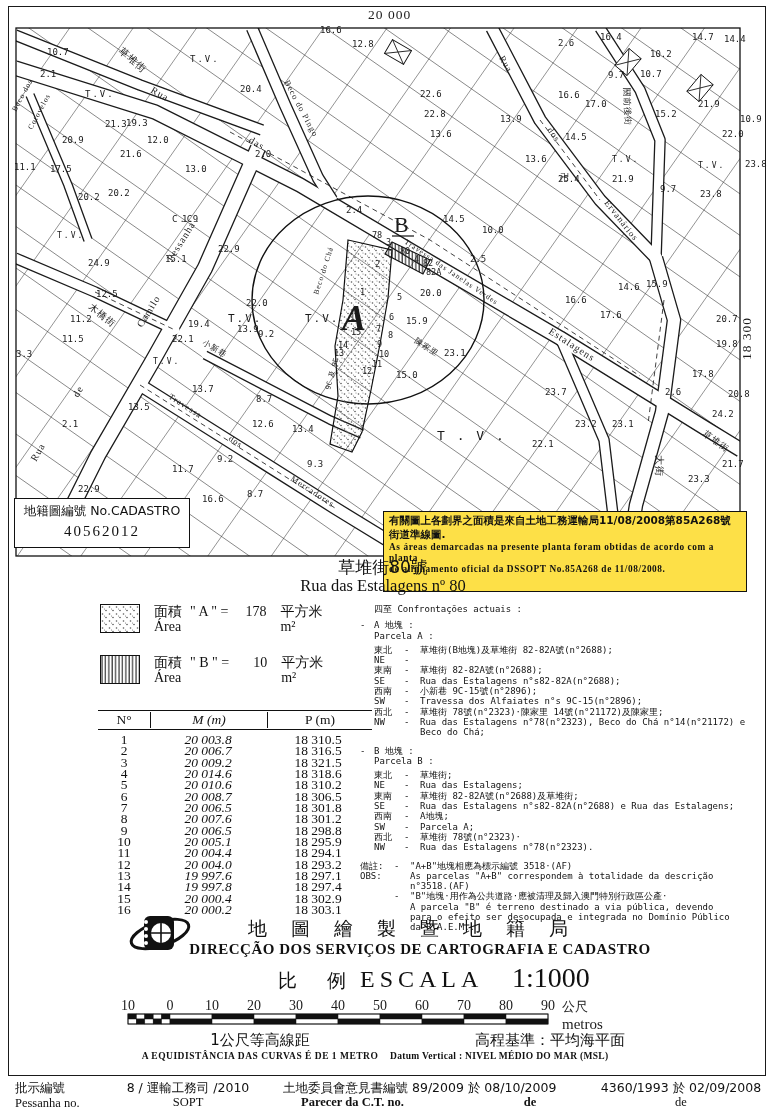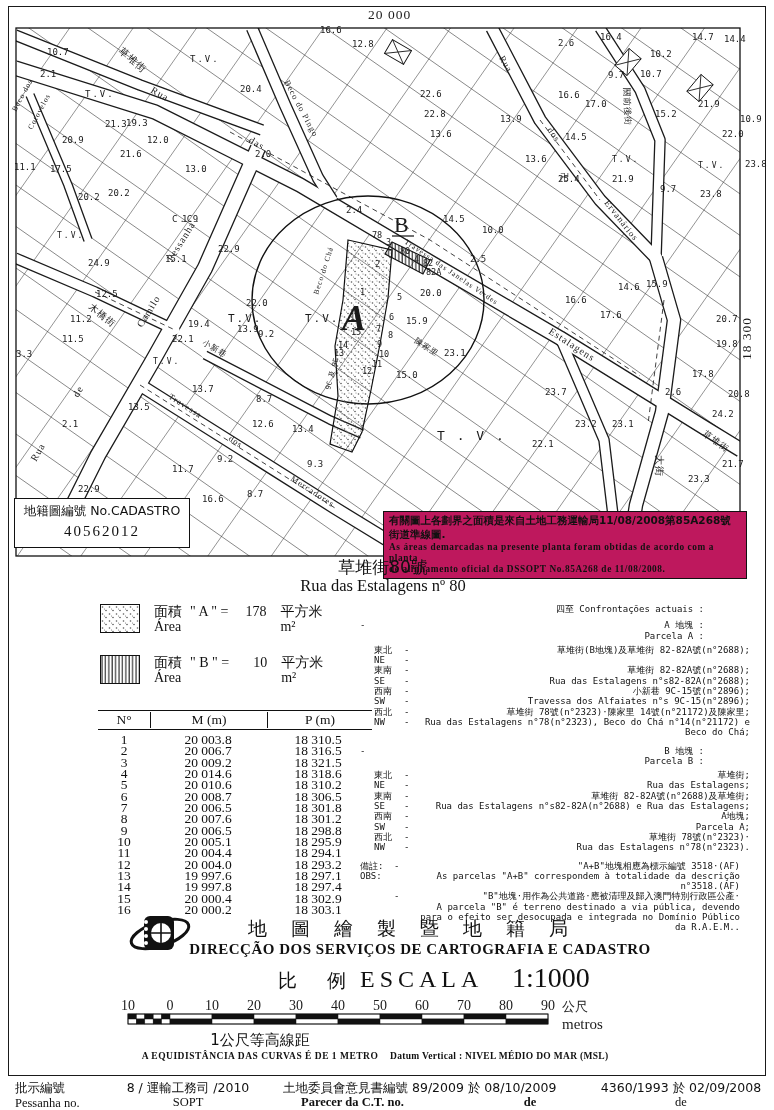--- a/index.html
+++ b/index.html
@@ -17,52 +17,52 @@
   .street{font:10px "Liberation Serif",serif;letter-spacing:1px;}
   .tv{font:9px "DejaVu Sans Mono",monospace;letter-spacing:2px;}
   .parcelA{font:italic 36px "Liberation Serif",serif;font-weight:bold;}
   .parcelB{font:22px "Liberation Serif",serif;}
   .coord{font:13.5px "Liberation Serif",serif;letter-spacing:1px;}
   
   #cadastro-box{left:14px;top:498px;width:174px;height:48px;background:#fff;
      border:1.8px solid #111;text-align:center;}
   #cadastro-box .l1{font-size:12.5px;margin-top:4px;}
   #cadastro-box .l2{font-size:15px;letter-spacing:2px;margin-top:3px;}
-  #notice-box{left:383px;top:511px;width:352px;background:#be185d;border:1.2px solid #111;
-     padding:2px 5px 3px 5px;}
+  #notice-box{left:383px;top:511px;width:352px;background:#fde047;border:1.2px solid #111;
+     padding:2px 5px 16px 5px;}
   #notice-box .l1{font-size:10.5px;font-weight:bold;}
   #notice-box .l2{font-size:9.3px;font-weight:bold;letter-spacing:.6px;line-height:11px;}
   
   #title-cn{top:556px;left:183px;width:400px;text-align:center;font-size:17px;}
   #title-pt{top:576px;left:183px;width:400px;text-align:center;font-size:16.5px;}
   
   .leg-row{position:absolute;left:100px;display:flex;align-items:flex-start;}
   .leg-swatch{width:38px;height:27px;border:1.2px solid #111;margin-right:14px;}
   .leg-txt{display:flex;font-size:14px;}
   .leg-col{margin-right:8px;text-align:left;line-height:15px;}
   
   #coords-table{top:710px;left:98px;width:274px;font-size:13.5px;}
   #coords-table .hdr{display:flex;border-top:1.3px solid #111;border-bottom:1.3px solid #111;
       padding:1px 0;}
   #coords-table .hdr span{text-align:center;}
   #coords-table .c1{width:52px;border-right:1px solid #111;}
-  #coords-table .c2{width:116px;border-right:1px solid #111;}
+  #coords-table .c2{width:116px;border-right:1px solid #111;font-style:italic;}
   #coords-table .c3{width:104px;}
   #coords-table .row{display:flex;line-height:11.35px;}
   #coords-table .row span{text-align:center;}
   #coords-table .row .c1,#coords-table .row .c2,#coords-table .row .c3{border:none;}
   #coords-table .rows{margin-top:4px;}
   
   #confr{top:604px;left:360px;width:400px;font:9px "DejaVu Sans Mono",monospace;
      line-height:10.3px;}
   #confr .line{display:flex;}
   #confr .cb{width:14px;flex:none;}
   #confr .cd{width:30px;flex:none;}
   #confr .ch{width:16px;flex:none;}
-  #confr .ct{width:330px;text-align:right;}
+  #confr .ct{width:330px;}
   #confr .gap{height:7px;}
   #confr .nlab{width:34px;flex:none;}
   
   #agency-cn{top:916px;left:190px;width:460px;text-align:center;font-size:19px;letter-spacing:24px;}
   #agency-pt{top:941px;left:150px;width:540px;text-align:center;font-weight:bold;font-size:15px;letter-spacing:.5px;}
   #scale-cn{top:968px;left:278px;font-size:19px;letter-spacing:12px;}
   #scale-pt{top:966px;left:360px;font-size:24px;letter-spacing:5px;}
   #scale-val{top:962px;left:512px;font-size:28px;}
   
   #contour-cn{top:1031px;left:120px;width:280px;text-align:center;font-size:15px;}
@@ -733,20 +733,21 @@
       <rect x="464" y="21" width="42" height="5" fill="#fff" stroke="#111" stroke-width="0.5"></rect>
       <rect x="506" y="16" width="42" height="5" fill="#fff" stroke="#111" stroke-width="0.5"></rect>
       <rect x="506" y="21" width="42" height="5" fill="#111" stroke="#111" stroke-width="0.5"></rect>
       <rect x="128" y="16" width="420" height="10" fill="none" stroke="#111" stroke-width="0.9"></rect>
       <text x="562" y="13" style="font: 13px &quot;DejaVu Sans&quot;, sans-serif;">公尺</text>
       <text x="562" y="31" style="font: 15px &quot;Liberation Serif&quot;, serif;">metros</text>
     </svg>
 
   <div class="abs cjk" id="contour-cn">1公尺等高線距</div>
   <div class="abs" id="contour-pt">A EQUIDISTÂNCIA DAS CURVAS É DE 1 METRO</div>
+  <div class="abs cjk" id="datum-cn">高程基準：平均海平面</div>
   <div class="abs" id="datum-pt">Datum Vertical : NIVEL MÉDIO DO MAR (MSL)</div>
 
   <div id="page-border"></div>
 
   <div class="abs ft" id="ft-1">
     <div class="cjk">批示編號</div>
     <div class="pt">Pessanha no.</div>
   </div>
   <div class="abs ft" id="ft-2">
     <div class="cjk">8 / 運輸工務司 /2010</div>

